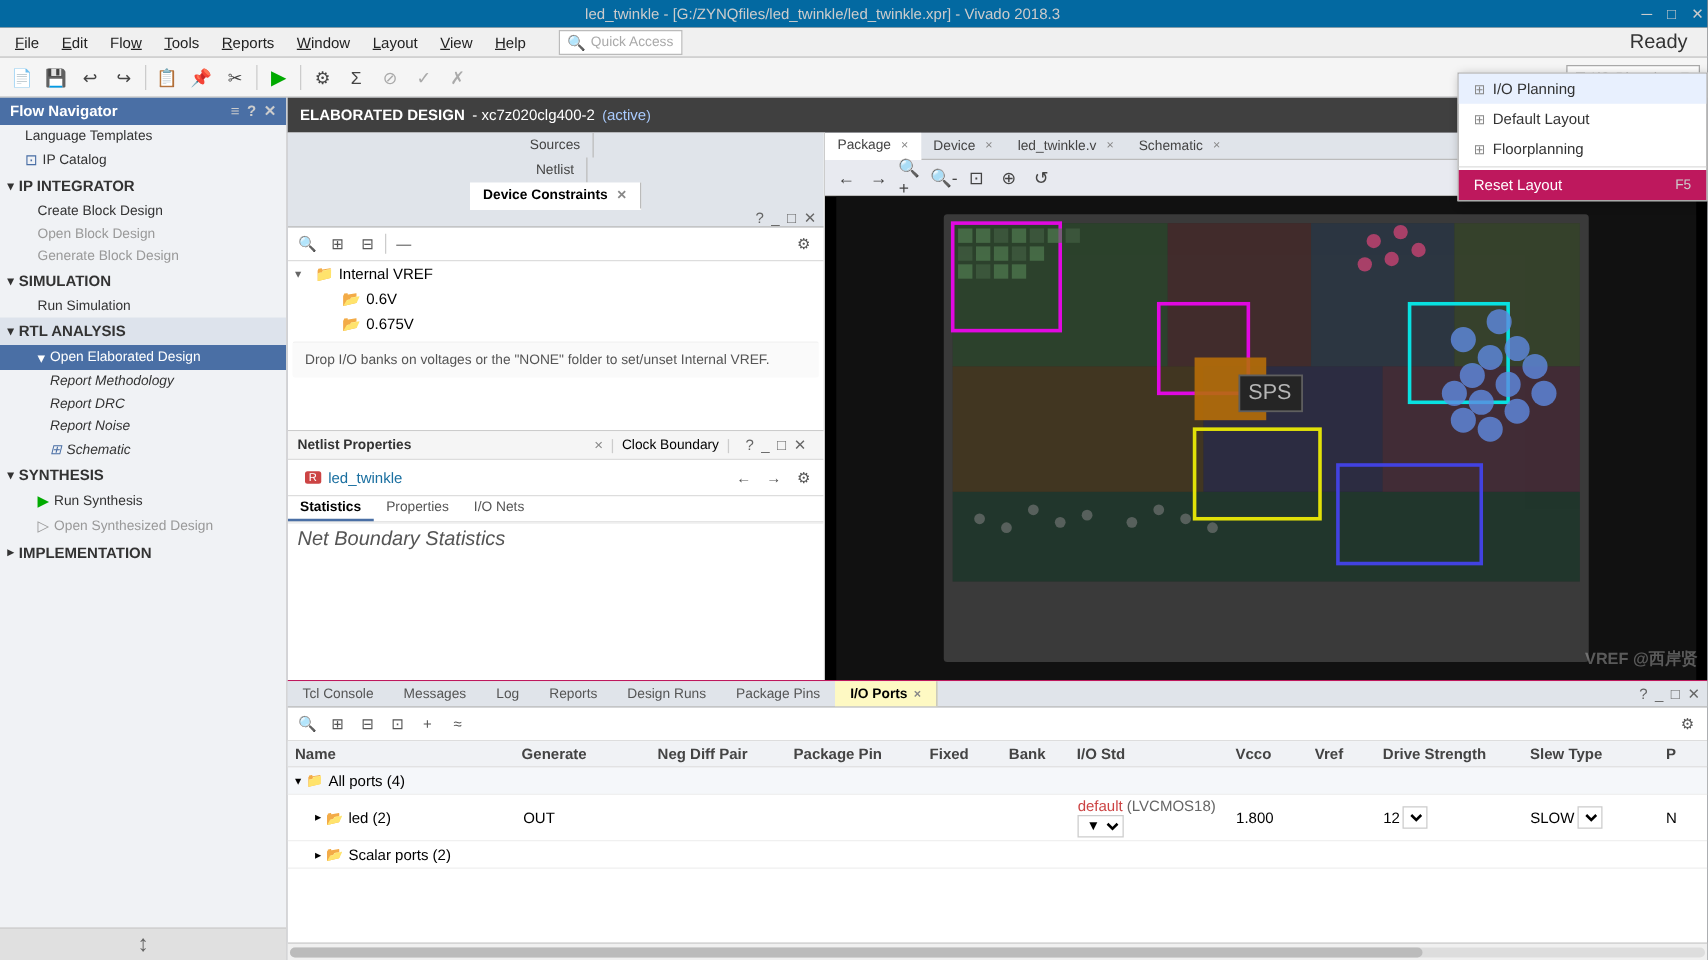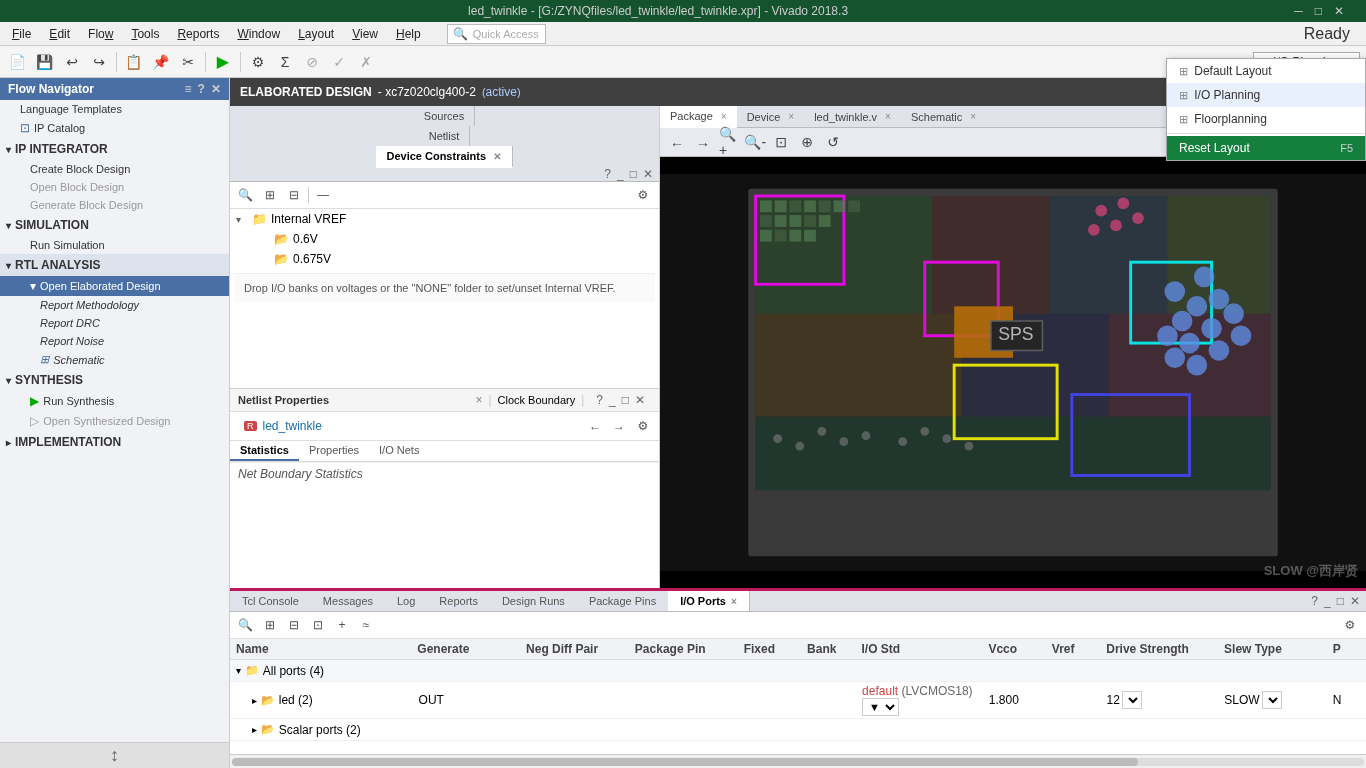--- a/index.html
+++ b/index.html
@@ -1,26 +1,26 @@
 <!DOCTYPE html>
 <html><head>
   <meta charset="utf-8">
   <style>
     * { box-sizing: border-box; margin: 0; padding: 0; font-family: 'Segoe UI', Arial, sans-serif; font-size: 12px; }
     body { width: 1366px; height: 768px; overflow: hidden; background: #2d2d2d; }
 
     
     #titlebar {
-      background: #14532d;
+      background: #0369a1;
       color: #ccc;
       height: 22px;
       display: flex;
       align-items: center;
       justify-content: space-between;
-      padding: 0 22px;
+      padding: 0 3px;
       font-size: 11px;
     }
 
     
     #menubar {
       background: #f0f0f0;
       height: 24px;
       display: flex;
       align-items: center;
       padding: 0 4px;
@@ -246,44 +246,44 @@
       align-items: center;
       padding: 4px 8px;
       gap: 6px;
       font-size: 11px;
     }
     .np-item .r-badge { background: #cc4444; color: white; font-size: 9px; padding: 0 3px; border-radius: 2px; }
     .np-name { color: #1a6fa0; cursor: pointer; }
     .np-sub-tabs { display: flex; border-bottom: 1px solid #ddd; }
     .np-sub-tab { padding: 3px 10px; font-size: 11px; cursor: pointer; color: #555; }
     .np-sub-tab.active { border-bottom: 2px solid #4a6fa5; color: #000; font-weight: bold; }
-    .net-boundary { padding: 4px 8px; font-size: 12px; color: #555; font-style: italic; border-top: 1px solid #eee; }
+    .net-boundary { padding: 4px 8px; font-size: 16px; color: #555; font-style: italic; border-top: 1px solid #eee; }
 
     
     #console-panel {
-      height: 180px;
+      height: 224px;
       background: white;
-      border-top: 3px solid #be185d;
+      border-top: 1px solid #be185d;
       display: flex;
       flex-direction: column;
     }
     .console-tabs {
       display: flex;
       background: #e0e4ea;
       border-bottom: 1px solid #bbb;
       align-items: center;
     }
     .console-tab {
       padding: 4px 12px;
       cursor: pointer;
       font-size: 11px;
       color: #555;
     }
     .console-tab.active {
-      background: #ffffff;
+      background: #fef9c3;
       color: #000;
       border-right: 1px solid #bbb;
       font-weight: bold;
     }
     .console-tab-close { font-size: 10px; color: #888; cursor: pointer; margin-left: 2px; }
     .console-icons { margin-left: auto; display: flex; gap: 6px; padding: 0 6px; color: #666; font-size: 12px; cursor: pointer; }
     .console-toolbar { display: flex; align-items: center; padding: 3px 6px; border-bottom: 1px solid #ddd; gap: 4px; }
     .console-table-header {
       display: flex;
       background: #f0f2f5;
@@ -385,21 +385,21 @@
     .dd-item {
       padding: 5px 12px;
       font-size: 12px;
       cursor: pointer;
       display: flex;
       align-items: center;
       justify-content: space-between;
       color: #333;
     }
     .dd-item.active { background: #e8f0fe; }
-    .dd-item.highlighted { background: #15803d; color: white; }
+    .dd-item.highlighted { background: #be185d; color: white; }
     .dd-item .dd-icon { font-size: 11px; color: #888; margin-right: 6px; }
     .dd-shortcut { color: #888; font-size: 11px; }
     .dd-item.highlighted .dd-shortcut { color: #ccc; }
     .dd-sep { height: 1px; background: #ddd; margin: 2px 0; }
 
     
     #chip-svg { width: 100%; height: 100%; }
   </style>
 </head>
 <body>
@@ -717,21 +717,21 @@
                 <circle cx="310" cy="35" r="4"></circle>
                 <circle cx="295" cy="38" r="4"></circle>
                 <circle cx="325" cy="30" r="4"></circle>
               </g>
 
               <rect x="225" y="100" width="35" height="20" fill="#222" stroke="#666" stroke-width="1"></rect>
               <text x="242" y="113" fill="#ccc" font-size="6" text-anchor="middle">SPS</text>
             </g>
           </svg>
           
-          <div style="position:absolute;bottom:8px;right:8px;color:rgba(200,200,200,0.4);font-size:13px;font-weight:bold;pointer-events:none;">SLOW @西岸贤</div>
+          <div style="position:absolute;bottom:8px;right:8px;color:rgba(200,200,200,0.4);font-size:13px;font-weight:bold;pointer-events:none;">VREF @西岸贤</div>
         </div>
       </div>
     </div>
 
     <div id="console-panel">
 
       <div class="console-tabs">
         <div class="console-tab">Tcl Console</div>
         <div class="console-tab">Messages</div>
         <div class="console-tab">Log</div>
@@ -855,25 +855,25 @@
       <div style="height:14px;border-top:1px solid #ccc;background:#f0f0f0;display:flex;align-items:center;padding:0 2px;">
         <div style="width:100%;height:8px;background:#ddd;border-radius:4px;position:relative;">
           <div style="width:80%;height:8px;background:#bbb;border-radius:4px;"></div>
         </div>
       </div>
     </div>
   </div>
 </div>
 
 <div id="layout-dropdown">
+  <div class="dd-item active">
+    <span><span class="dd-icon">⊞</span>I/O Planning</span>
+  </div>
   <div class="dd-item">
     <span><span class="dd-icon">⊞</span>Default Layout</span>
-  </div>
-  <div class="dd-item active">
-    <span><span class="dd-icon">⊞</span>I/O Planning</span>
   </div>
   <div class="dd-item">
     <span><span class="dd-icon">⊞</span>Floorplanning</span>
   </div>
   <div class="dd-sep"></div>
   <div class="dd-item highlighted">
     <span>Reset Layout</span>
     <span class="dd-shortcut">F5</span>
   </div>
 </div>

